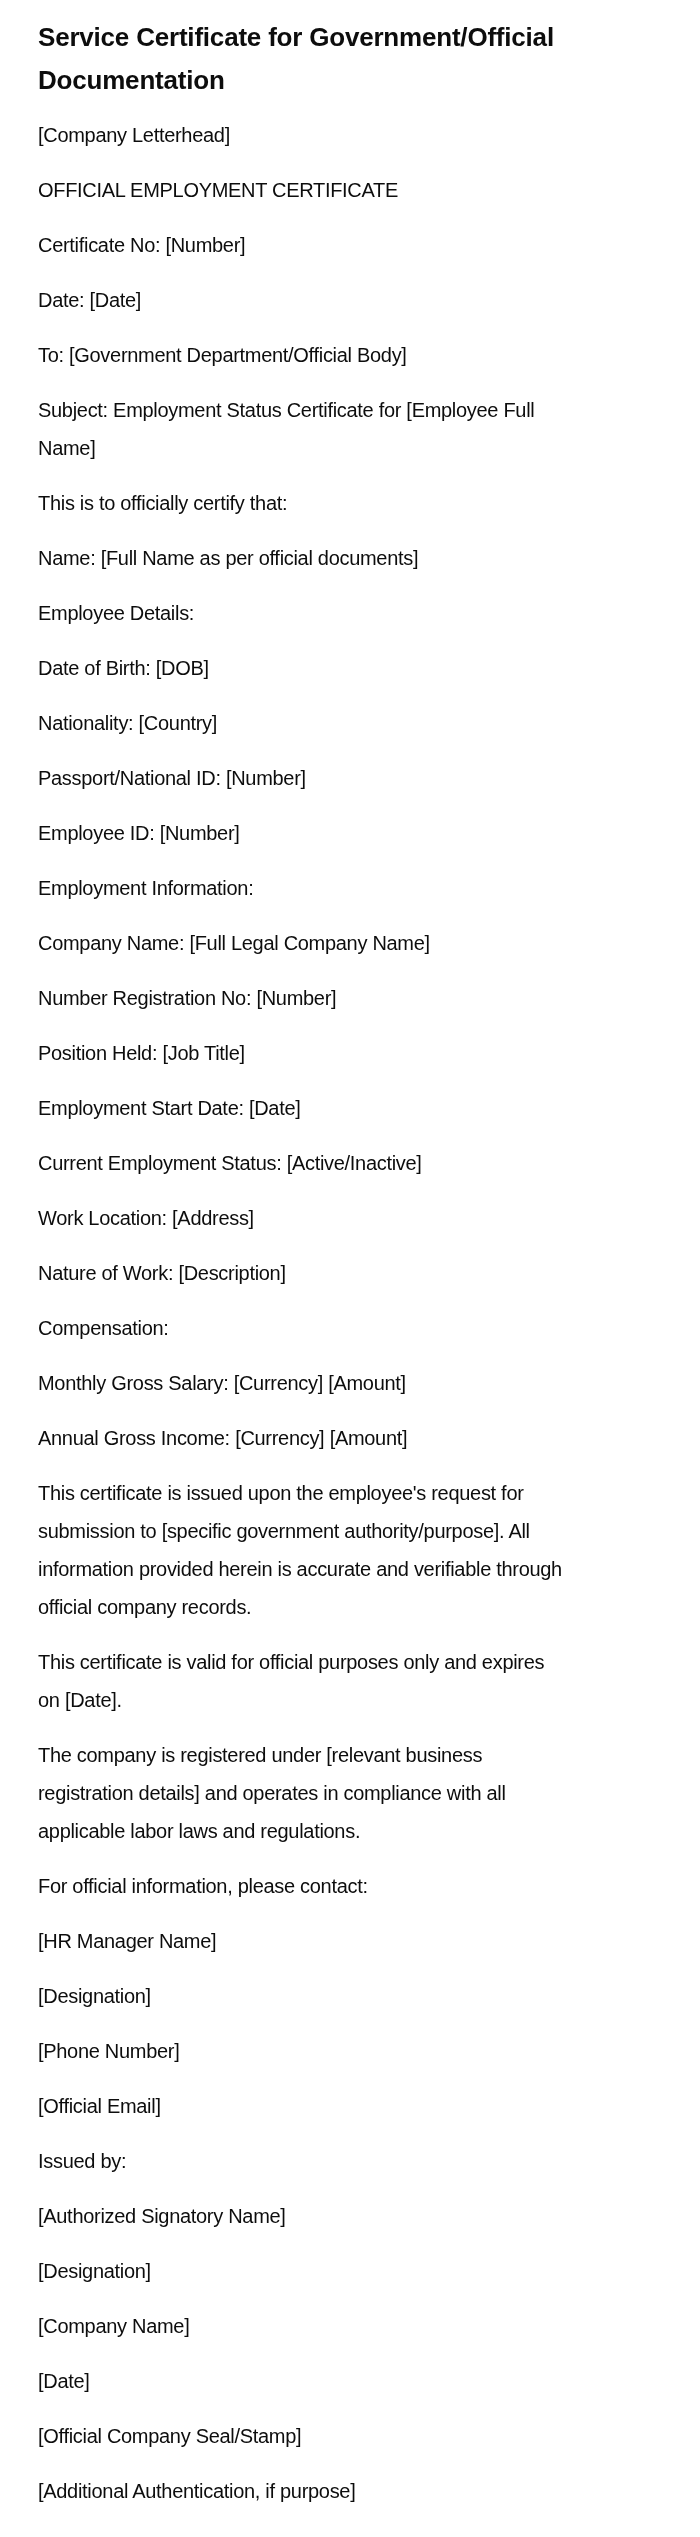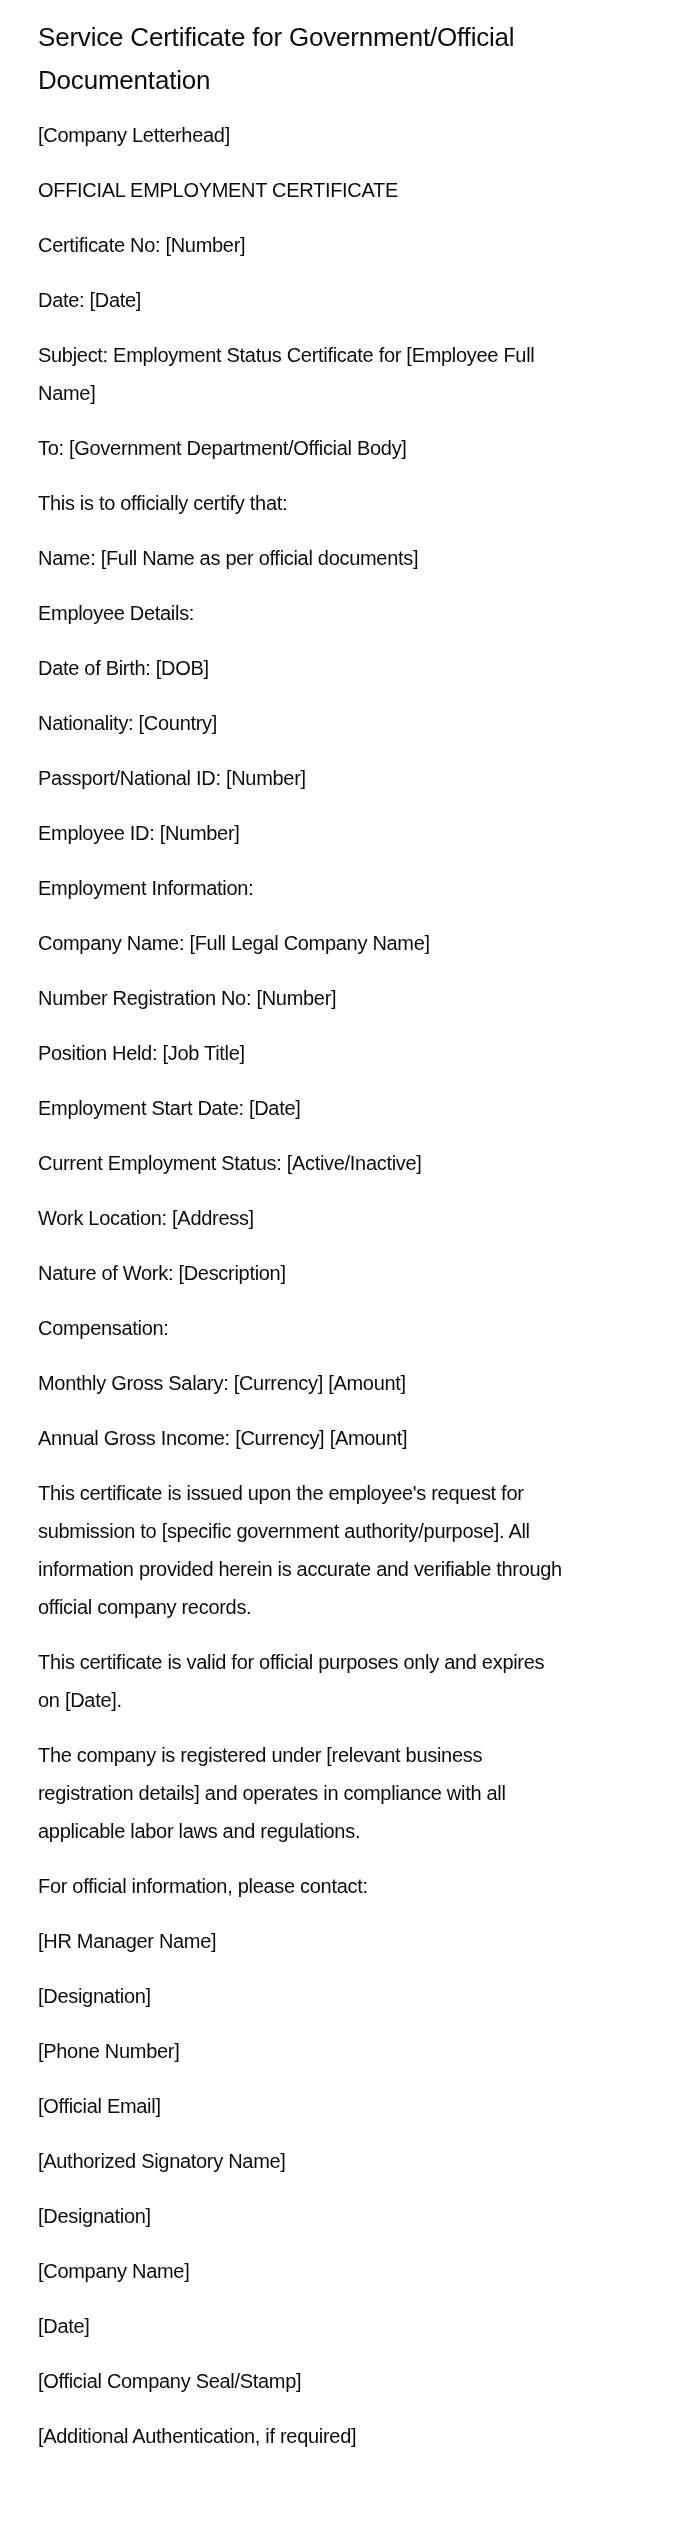--- a/index.html
+++ b/index.html
@@ -13,21 +13,21 @@
     font-family: "Liberation Sans", sans-serif;
   }
   .page {
     box-sizing: border-box;
     width: 700px;
     padding: 16px 34px 40px 38px;
     color: #0d0d0d;
   }
   .doc-title {
     font-size: 26px;
-    font-weight: 400;
+    font-weight: 700;
     line-height: 43px;
     letter-spacing: -0.2px;
     margin: 0 0 14px 0;
     white-space: pre-line;
     color: #0d0d0d;
   }
   .doc-par {
     font-size: 20px;
     font-weight: 400;
     line-height: 38px;
@@ -44,23 +44,23 @@
 <body>
 
 <div class="page">
   <h1 class="doc-title">Service Certificate for Government/Official
 Documentation</h1>
 
   <p class="doc-par">[Company Letterhead]</p>
   <p class="doc-par">OFFICIAL EMPLOYMENT CERTIFICATE</p>
   <p class="doc-par">Certificate No: [Number]</p>
   <p class="doc-par">Date: [Date]</p>
+  <p class="doc-par">To: [Government Department/Official Body]</p>
   <p class="doc-par">Subject: Employment Status Certificate for [Employee Full
 Name]</p>
-  <p class="doc-par">To: [Government Department/Official Body]</p>
   <p class="doc-par">This is to officially certify that:</p>
   <p class="doc-par">Name: [Full Name as per official documents]</p>
   <p class="doc-par">Employee Details:</p>
   <p class="doc-par">Date of Birth: [DOB]</p>
   <p class="doc-par">Nationality: [Country]</p>
   <p class="doc-par">Passport/National ID: [Number]</p>
   <p class="doc-par">Employee ID: [Number]</p>
   <p class="doc-par">Employment Information:</p>
   <p class="doc-par">Company Name: [Full Legal Company Name]</p>
   <p class="doc-par">Number Registration No: [Number]</p>
@@ -79,19 +79,20 @@
   <p class="doc-par">This certificate is valid for official purposes only and expires
 on [Date].</p>
   <p class="doc-par">The company is registered under [relevant business
 registration details] and operates in compliance with all
 applicable labor laws and regulations.</p>
   <p class="doc-par">For official information, please contact:</p>
   <p class="doc-par">[HR Manager Name]</p>
   <p class="doc-par">[Designation]</p>
   <p class="doc-par">[Phone Number]</p>
   <p class="doc-par">[Official Email]</p>
+  <p class="doc-par">Issued by:</p>
   <p class="doc-par">[Authorized Signatory Name]</p>
   <p class="doc-par">[Designation]</p>
   <p class="doc-par">[Company Name]</p>
   <p class="doc-par">[Date]</p>
   <p class="doc-par">[Official Company Seal/Stamp]</p>
-  <p class="doc-par">[Additional Authentication, if required]</p>
+  <p class="doc-par">[Additional Authentication, if purpose]</p>
 </div>
 
 </body></html>

